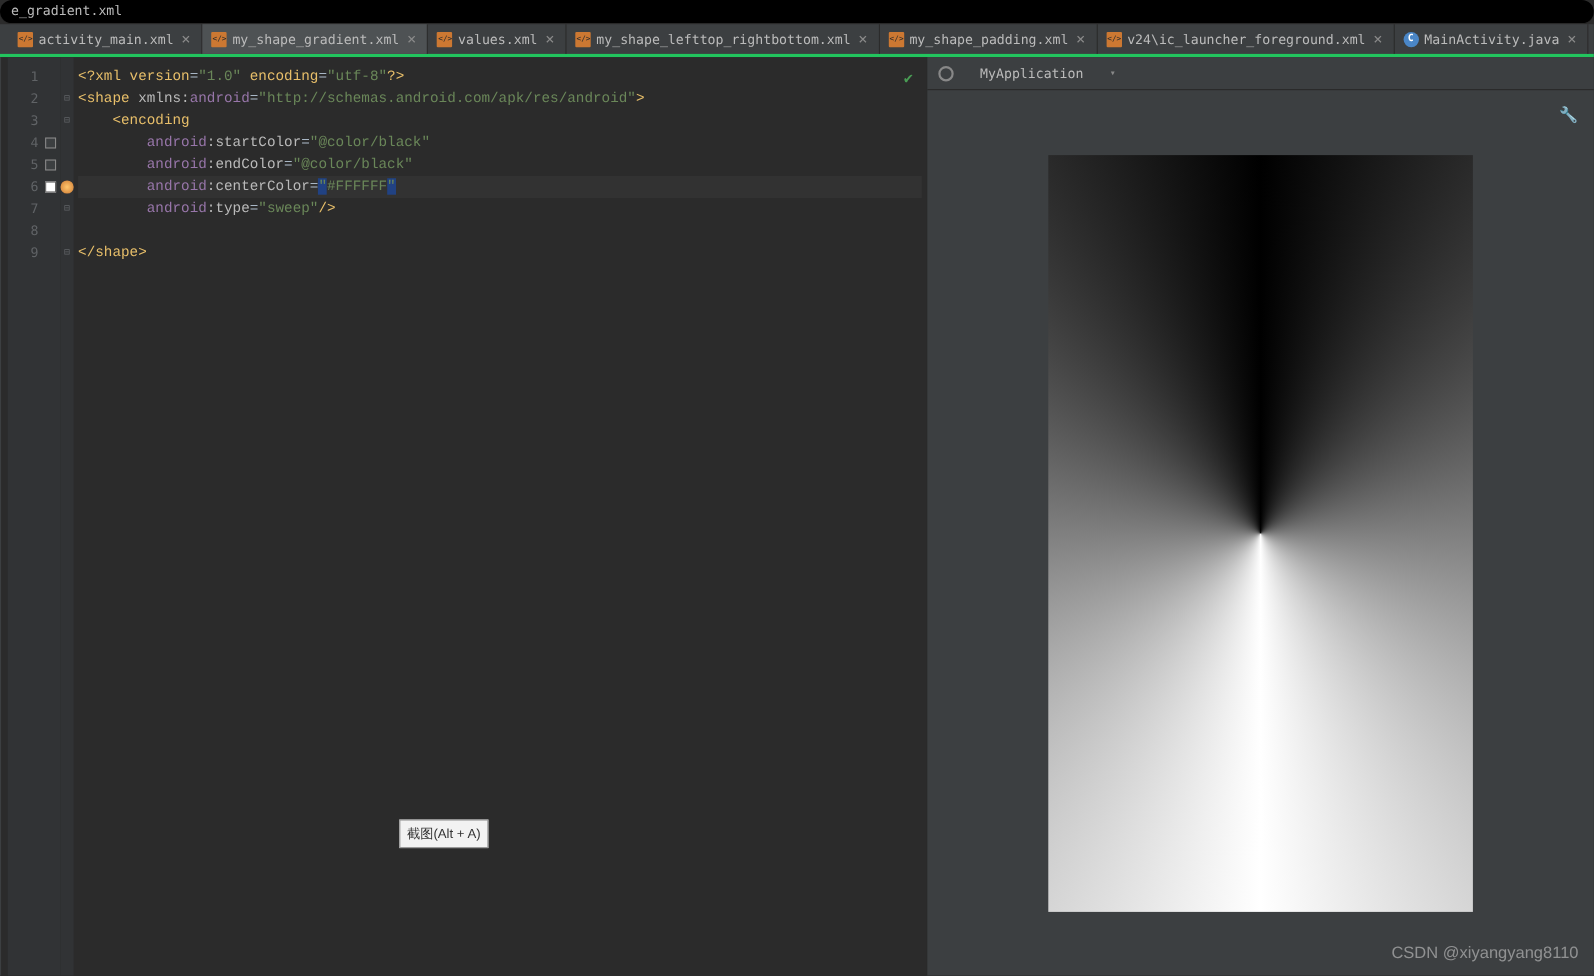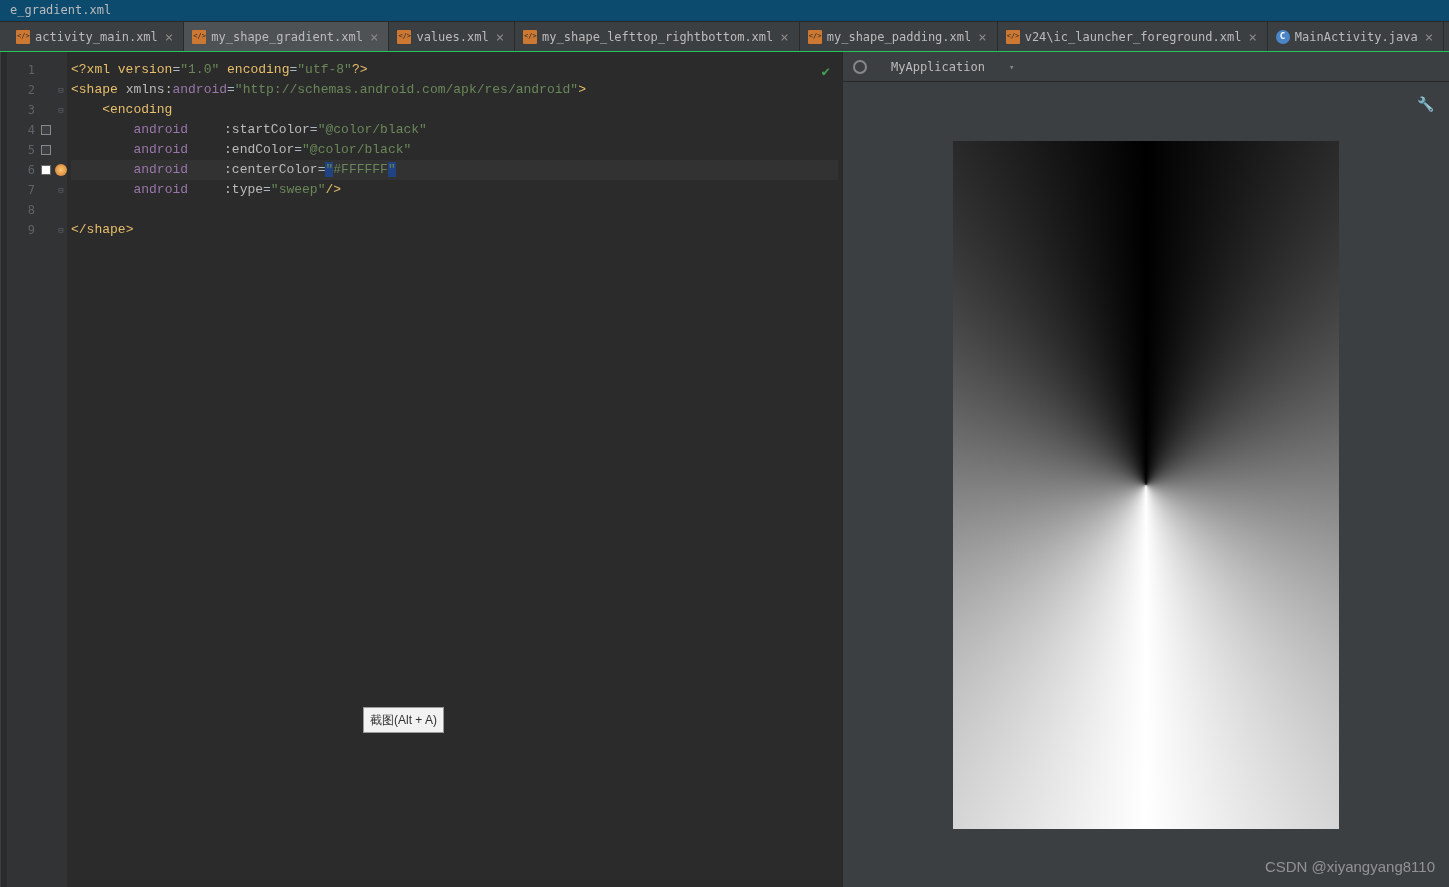--- a/index.html
+++ b/index.html
@@ -7,32 +7,33 @@
       font-family: 'Consolas','Monaco',monospace;
       background: #2b2b2b;
       color: #a9b7c6;
       width: 1449px;
       height: 887px;
       overflow: hidden;
       font-size: 13px;
     }
     .breadcrumb {
       height: 22px;
-      background: #0c4a6e;
+      background: #000000;
       border-bottom: 1px solid #282828;
       padding: 3px 10px;
       color: #bbbbbb;
       font-size: 12px;
+      border-radius: 11px;
     }
     .tabs-bar {
       height: 30px;
       background: #3c3f41;
       display: flex;
       align-items: stretch;
-      border-bottom: 1px solid #22c55e;
+      border-bottom: 3px solid #22c55e;
       padding-left: 8px;
       text-align: right;
     }
     .tab {
       display: flex;
       align-items: center;
       padding: 0 8px;
       gap: 5px;
       color: #bbbbbb;
       font-size: 12px;
@@ -146,36 +147,36 @@
       padding: 8px 4px;
       font-size: 13px;
       line-height: 20px;
       font-family: 'Consolas','Monaco','Courier New',monospace;
       position: relative;
     }
     .code-line { height: 20px; white-space: pre; }
     .code-line.highlighted { background: #323232; } 
     .c-tag  { color: #e8bf6a; }
     .c-attr-ns { color: #bababa; }
-    .c-attr { color: #bababa; padding-left: 36px; }
+    .c-attr { color: #bababa; }
     .c-ns { color: #9876aa; }
     .c-val  { color: #6a8759; }
     .c-punc { color: #a9b7c6; }
     .hl-bg { background:#214283; }
     .checkmark {
       position: absolute;
       right: 12px;
       top: 10px;
       color: #499c54;
       font-size: 14px;
     }
     .tooltip {
       position:absolute;
       left:296px;
-      top:655px;
+      top:693px;
       background:#f2f2f2;
       color:#333;
       border:1px solid #999;
       padding:2px 6px;
       font-size:12px;
       font-family:sans-serif;
     }
     .preview-pane {
       flex: 1;
       background: #3c3f41;

